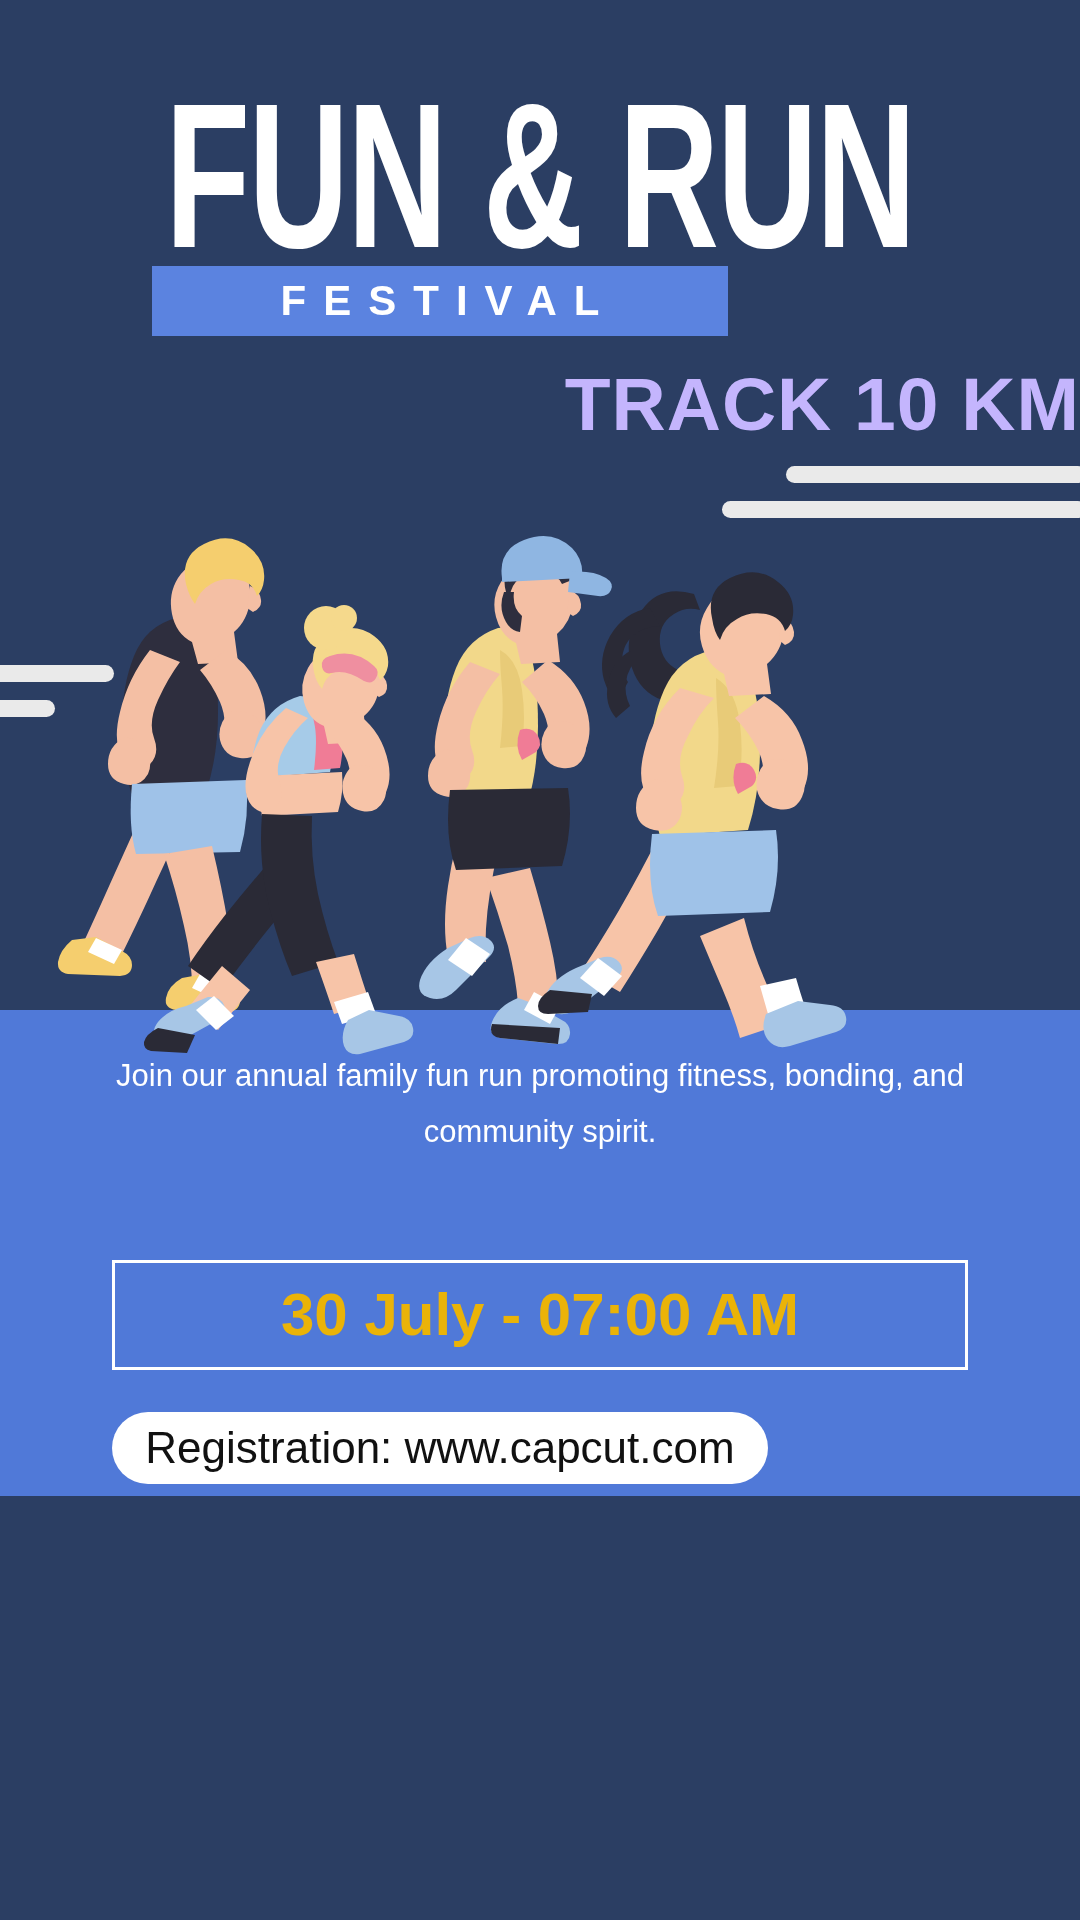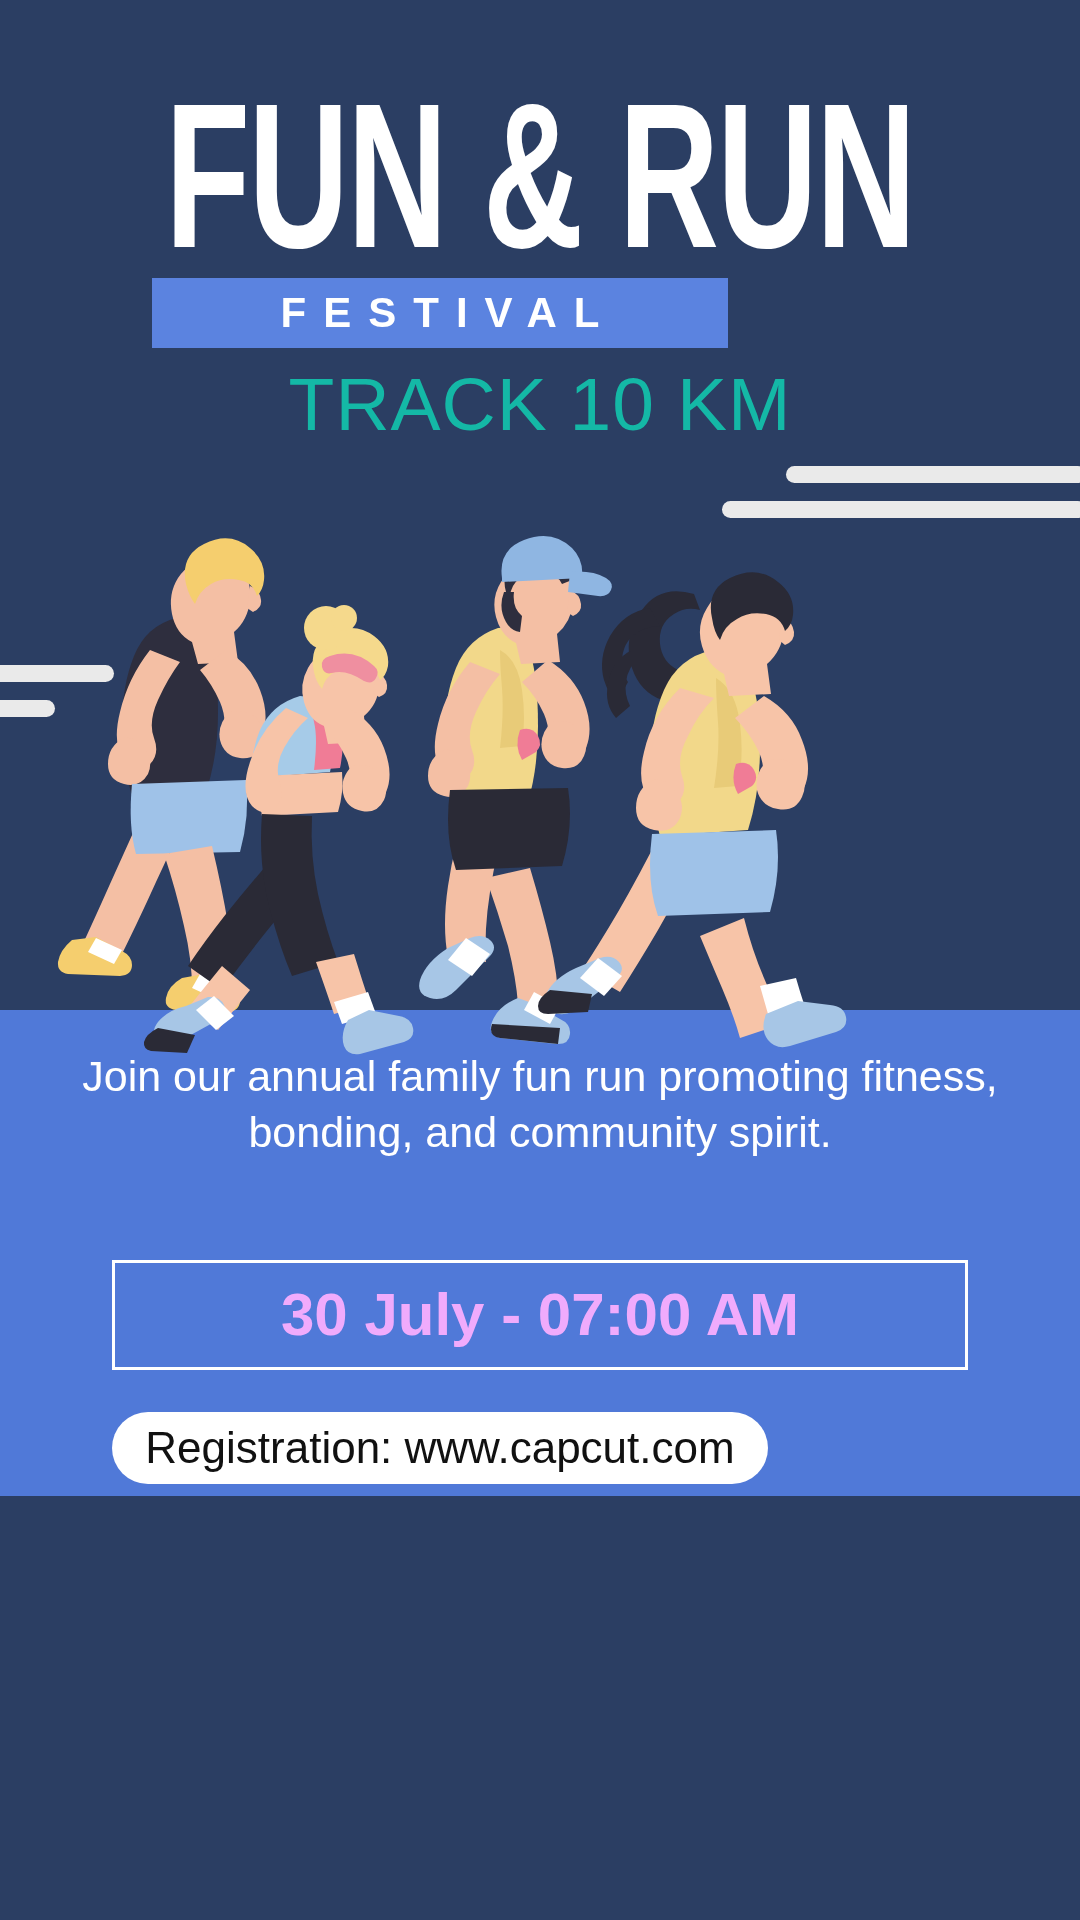--- a/index.html
+++ b/index.html
@@ -29,69 +29,70 @@
     letter-spacing:-2px;
     transform:scaleX(0.78) scaleY(1.16);
     transform-origin:50% 0%;
     white-space:nowrap;
   }
 
   .festival-band{
     position:absolute;left:152px;top:266px;
     width:576px;height:70px;
     background:#5B83E0;
-    display:flex;align-items:center;justify-content:center;margin-top:12px;
+    display:flex;align-items:center;justify-content:center;
   }
   .festival-band .label{
     color:#FFFFFF;
     font-size:42px;
     font-weight:bold;
     letter-spacing:17px;
     text-indent:17px;
     line-height:1;
   }
 
   .track{
     position:absolute;left:0;top:358px;width:1080px;
-    color:#14b8a6;
+    color:#c4b5fd;
     font-size:75px;
-    font-weight:normal;
+    font-weight:bold;
     letter-spacing:1px;
     line-height:92px;
     white-space:nowrap;
+    text-align:right;
   }
 
   
   .speed{position:absolute;background:#EAEAEA;border-radius:12px;}
   .speed.r1{left:786px;top:466px;width:300px;height:17px;}
   .speed.r2{left:722px;top:501px;width:364px;height:17px;}
   .speed.l1{left:-120px;top:665px;width:234px;height:17px;}
   .speed.l2{left:-120px;top:700px;width:175px;height:17px;}
 
   
   .runners{position:absolute;left:0;top:500px;width:1080px;height:560px;}
   .runners svg{display:block;width:1080px;height:560px;}
 
   
   .blurb{
     position:absolute;left:70px;top:1048px;width:940px;
     text-align:center;color:#FFFFFF;
-    font-size:43px;line-height:56px;font-weight:normal;
+    font-size:31px;line-height:56px;font-weight:normal;
     letter-spacing:0px;
   }
 
   .date-box{
     position:absolute;left:112px;top:1260px;
     width:856px;height:110px;
     border:3px solid #FFFFFF;
     box-sizing:border-box;
     display:flex;align-items:center;justify-content:center;
   }
   .date-box .date-text{
-    color:#f0abfc;font-size:60px;font-weight:bold;letter-spacing:0px;line-height:1;
+    color:#eab308;font-size:60px;font-weight:bold;letter-spacing:0px;line-height:1;
   }
 
   .cta{
     position:absolute;left:112px;top:1412px;
     width:656px;height:72px;
     background:#FFFFFF;border-radius:40px;
     display:flex;align-items:center;justify-content:center;
   }
   .cta .cta-text{
     color:#111111;font-size:44px;font-weight:normal;letter-spacing:0px;line-height:1;

